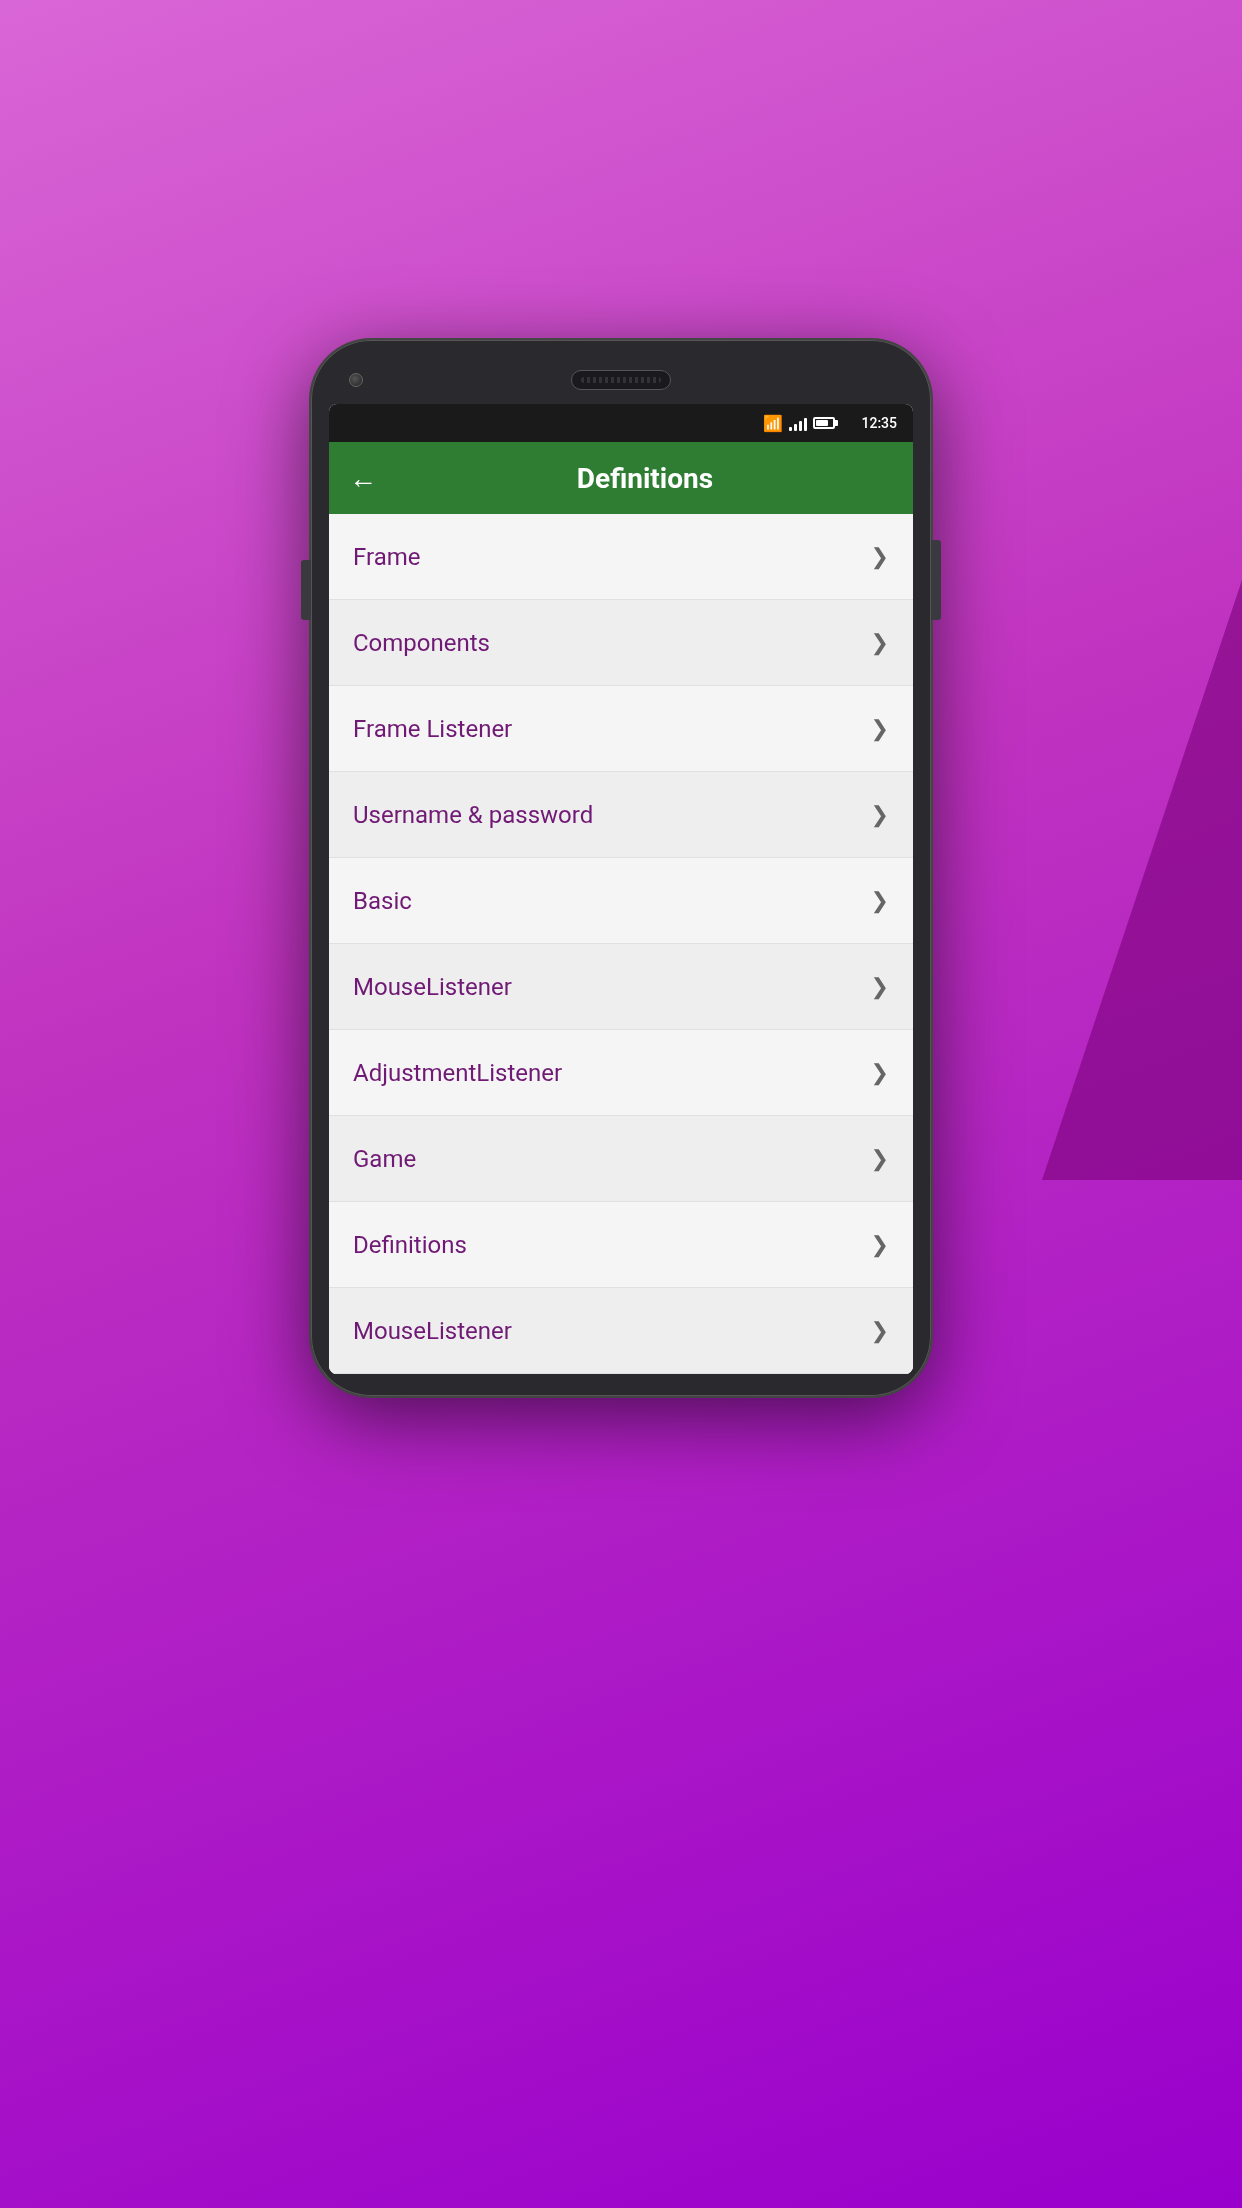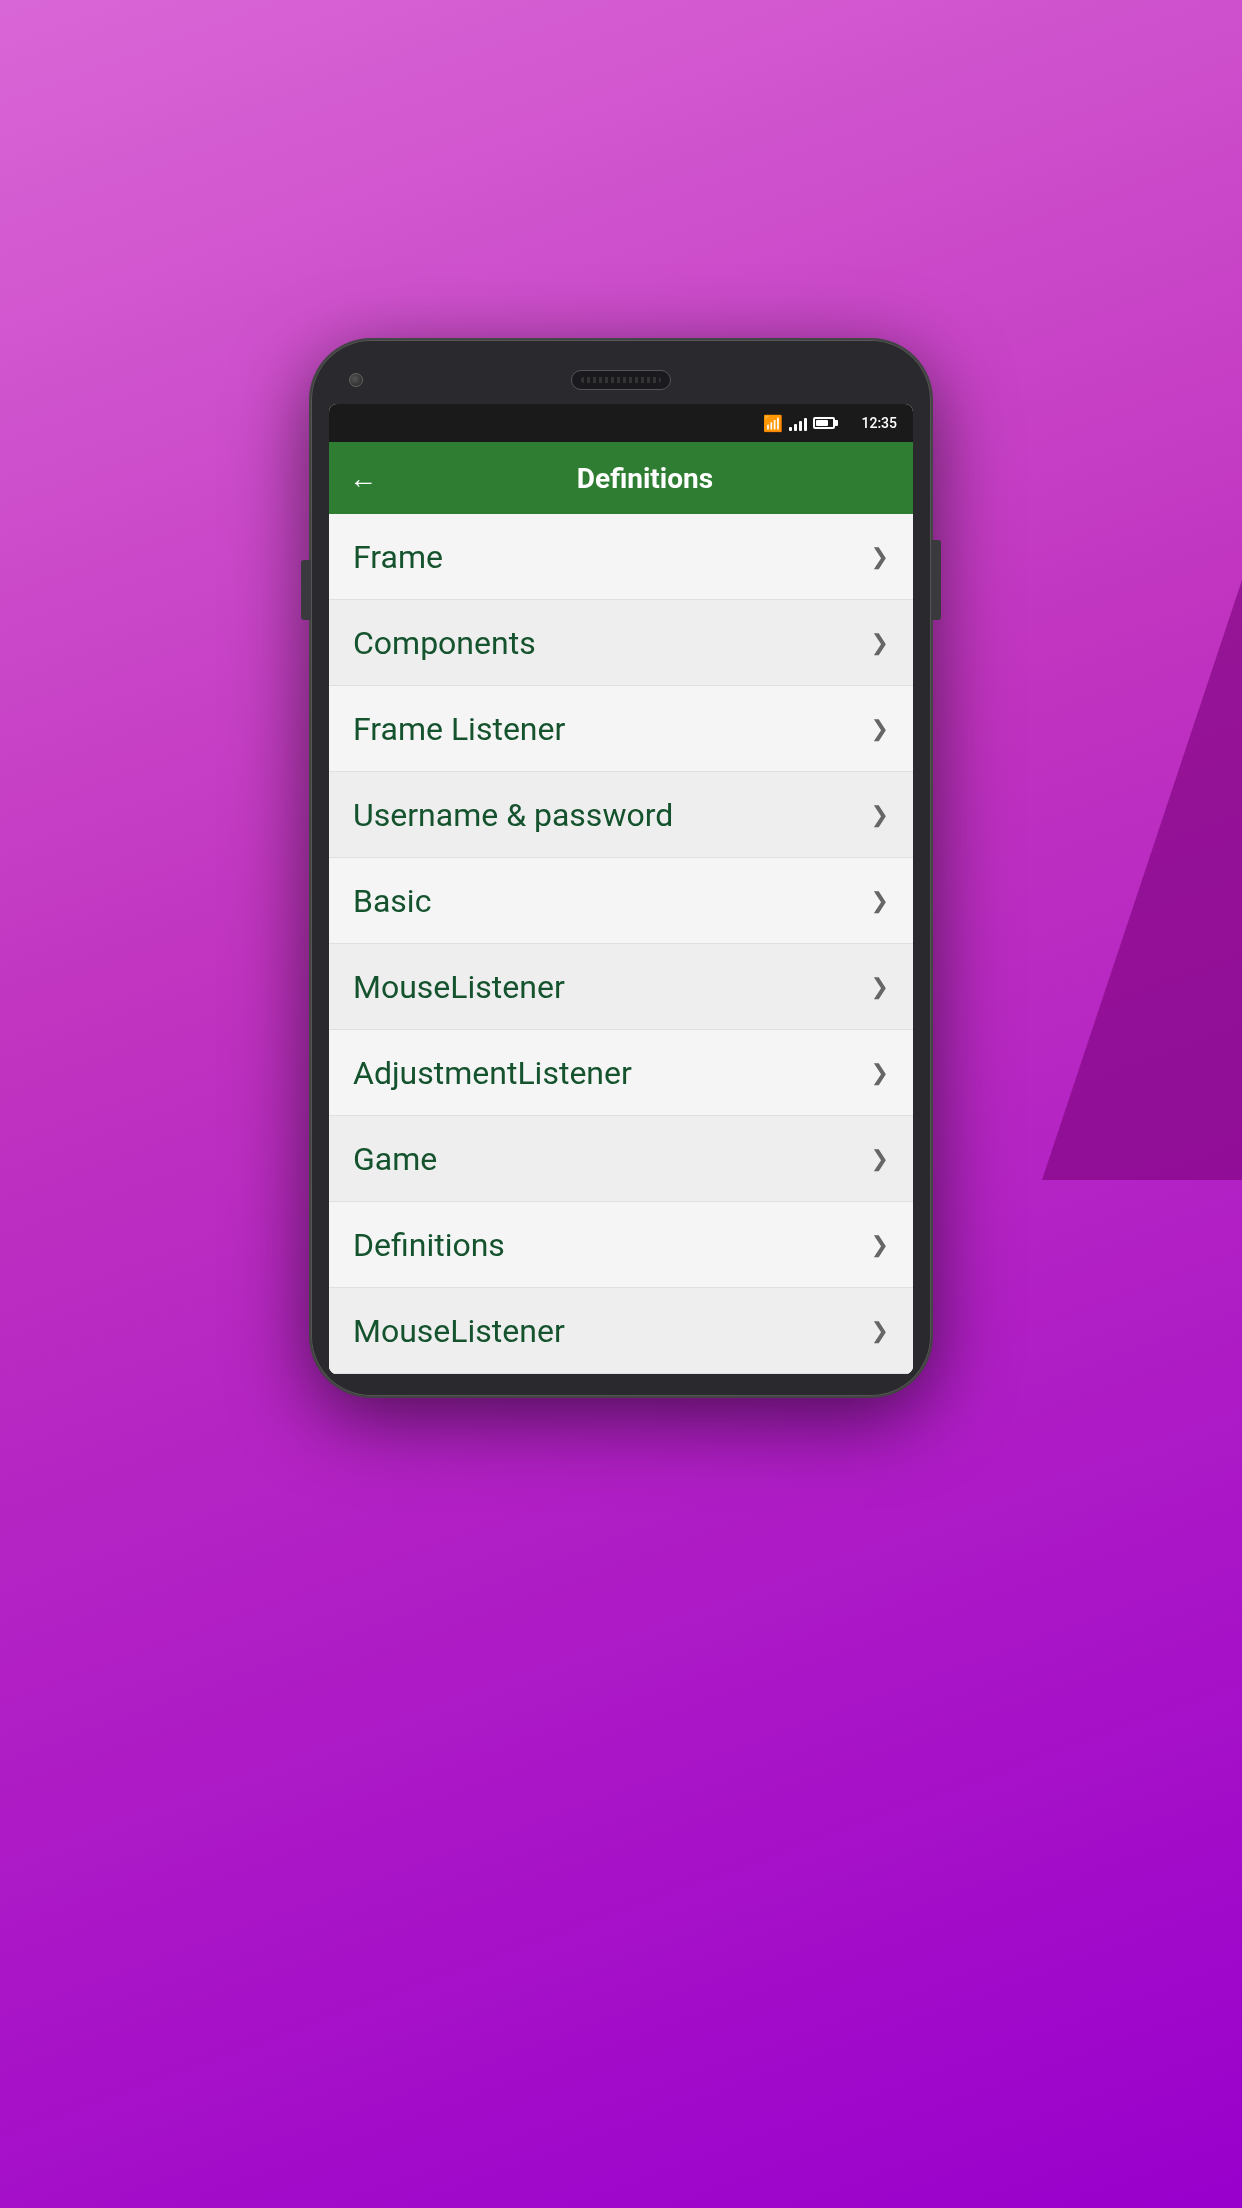--- a/index.html
+++ b/index.html
@@ -238,22 +238,22 @@
       background: #f5f5f5;
       border-bottom: 1px solid #e0e0e0;
       cursor: pointer;
     }
 
     .menu-item:nth-child(even) {
       background: #eeeeee;
     }
 
     .menu-item-label {
-      font-size: 32px;
-      color: #14532d;
+      font-size: 24px;
+      color: #701a75;
       font-weight: 400;
     }
 
     .chevron-right {
       color: #666;
       font-size: 22px;
     }
   </style>
 </head>
 <body>

